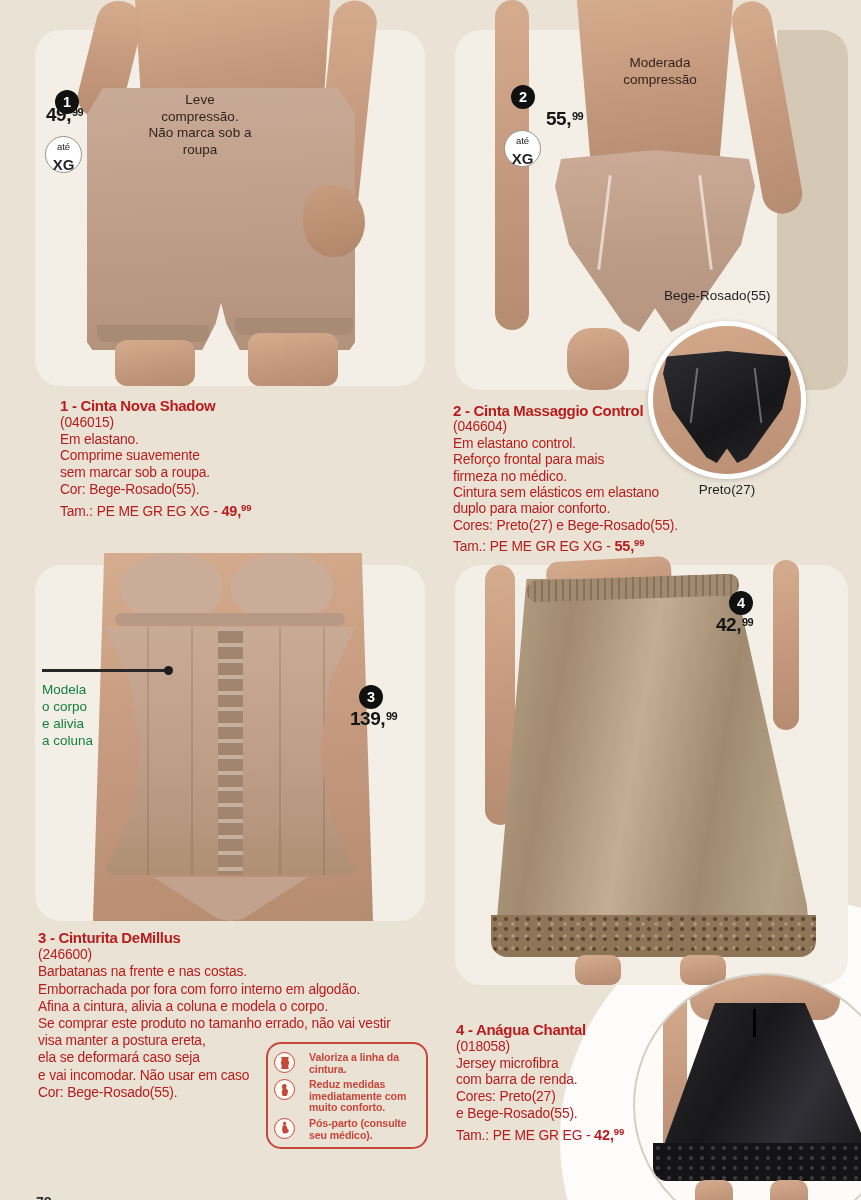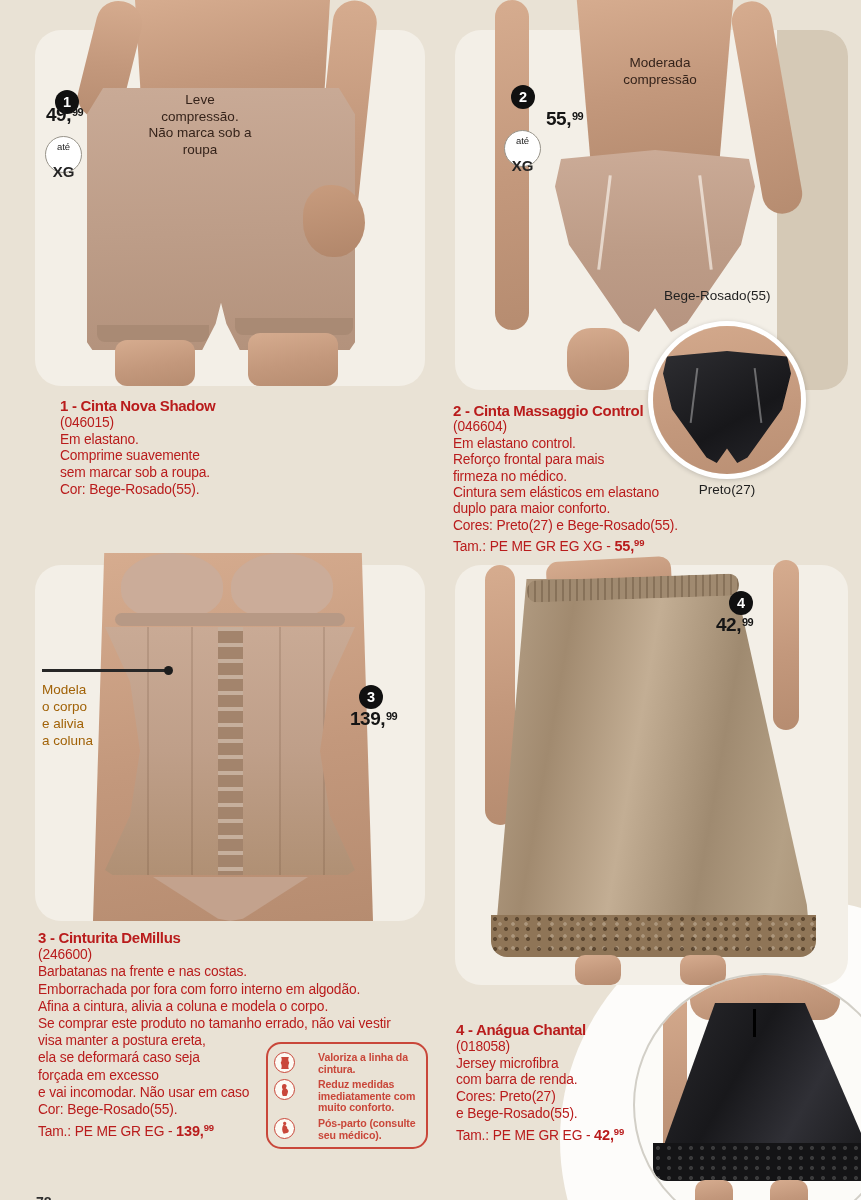--- a/index.html
+++ b/index.html
@@ -8,37 +8,37 @@
   .photo{position:absolute;background:#f3efe7;border-radius:26px;}
   .skin{background:linear-gradient(170deg,#d6ac8f 0%,#c3987c 55%,#b68c70 100%);}
   
   .badge{position:absolute;width:24px;height:24px;border-radius:50%;background:#101010;color:#fff;
          font-weight:bold;font-size:14.5px;display:flex;align-items:center;justify-content:center;z-index:6;}
   .price{position:absolute;font-weight:bold;font-size:19px;color:#151515;letter-spacing:-0.5px;z-index:6;}
   .price sup{font-size:11px;font-weight:bold;position:relative;top:2px;left:1px;}
   .size-badge{position:absolute;width:35px;height:35px;background:#fff;border:1px solid #98948a;
               border-radius:50%;text-align:center;color:#232323;z-index:6;line-height:1;}
   .size-badge .cap{display:block;font-size:9.5px;margin-top:4.5px;}
-  .size-badge .val{display:block;font-size:15px;font-weight:600;margin-top:13px;}
+  .size-badge .val{display:block;font-size:15px;font-weight:600;margin-top:6px;}
   .overlay-text{position:absolute;text-align:center;font-size:13.5px;line-height:16.5px;
                 color:#35231a;font-weight:500;z-index:6;}
   .color-label{position:absolute;font-size:13.5px;color:#1f1f1f;z-index:6;}
   
   .tb{position:absolute;font-size:13.8px;line-height:17.2px;color:#b91c1c;letter-spacing:-0.15px;z-index:7;}
   .tb .title{font-size:15px;font-weight:700;letter-spacing:-0.3px;}
   .tam-p{font-weight:700;font-size:14.5px;}
   .tam-p sup{font-size:9.5px;font-weight:700;position:relative;top:1px;}
   
   .callout-line{position:absolute;height:2.5px;background:#272727;z-index:6;}
   .callout-dot{position:absolute;width:9px;height:9px;border-radius:50%;background:#1d1d1d;z-index:6;}
-  .callout{position:absolute;font-size:13.5px;line-height:17px;color:#a16207;font-weight:500;z-index:6;}
+  .callout{position:absolute;font-size:13.5px;line-height:17px;color:#15803d;font-weight:500;z-index:6;}
   
   .benefits{position:absolute;width:147px;border:2px solid #c9473a;border-radius:15px;
             padding:8px 5px 6px 6px;display:flex;flex-direction:column;gap:4px;z-index:8;background:rgba(233,226,213,.6);}
-  .benefit{display:flex;gap:23px;align-items:flex-start;}
+  .benefit{display:flex;gap:14px;align-items:flex-start;}
   .b-ic{flex:0 0 21px;width:21px;height:21px;border:1.6px solid #c9473a;border-radius:50%;
         display:flex;align-items:center;justify-content:center;background:#fdfaf4;box-sizing:border-box;}
   .b-ic svg{width:12px;height:14px;fill:#c9473a;}
   .b-tx{font-size:10.6px;line-height:11.6px;color:#c9473a;font-weight:700;letter-spacing:-0.1px;}
   
   .inset{position:absolute;border-radius:50%;overflow:hidden;z-index:5;}
   .inset2{border:5px solid #ffffff;background:#ece7de;box-shadow:0 1px 5px rgba(0,0,0,.18);}
   .white-blob{position:absolute;border-radius:50%;background:#fdfcfa;z-index:4;}
   .inset4{border:2px solid #d2cfc7;background:#fcfbf8;}
   .page-number{position:absolute;font-size:14px;font-weight:700;color:#2e2e2e;z-index:9;}
@@ -69,20 +69,21 @@
   </div>
   <div class="overlay-text" style="left:148px;top:92px;width:104px;">Leve compressão. Não marca sob a roupa</div>
 
   <div class="tb" style="left:60px;top:398px;line-height:16.8px;">
     <div class="title">1 - Cinta Nova Shadow</div>
     <div>(046015)</div>
     <div>Em elastano.</div>
     <div>Comprime suavemente</div>
     <div>sem marcar sob a roupa.</div>
     <div>Cor: Bege-Rosado(55).</div>
+    <div><span>Tam.: PE ME GR EG XG - </span><span class="tam-p"><span>49,</span><sup>99</sup></span></div>
   </div>
 
   <div class="photo" style="left:455px;top:30px;width:393px;height:360px;">
     <i style="left:322px;top:0;width:71px;height:360px;background:#d5c9b6;border-radius:0 26px 26px 0;"></i>
     <i class="skin" style="left:40px;top:-30px;width:34px;height:330px;border-radius:17px;"></i>
     <i class="skin" style="left:292px;top:-30px;width:40px;height:215px;border-radius:20px;transform:rotate(-10deg);"></i>
     <i class="skin" style="left:115px;top:-30px;width:170px;height:160px;clip-path:polygon(4% 0,96% 0,88% 100%,12% 100%);"></i>
     <i style="left:100px;top:120px;width:200px;height:182px;background:linear-gradient(178deg,#cbab97 0%,#bd9c87 55%,#b69480 100%);clip-path:polygon(3% 5%,50% 0,97% 5%,100% 20%,93% 52%,66% 95%,58% 100%,50% 87%,42% 100%,34% 95%,7% 52%,0 20%);"></i>
     <i style="left:148px;top:145px;width:3px;height:95px;background:rgba(255,252,245,.6);transform:rotate(7deg);"></i>
     <i style="left:249px;top:145px;width:3px;height:95px;background:rgba(255,252,245,.6);transform:rotate(-7deg);"></i>
@@ -145,24 +146,22 @@
 
   <div class="tb" style="left:38px;top:929px;">
     <div class="title">3 - Cinturita DeMillus</div>
     <div>(246600)</div>
     <div>Barbatanas na frente e nas costas.</div>
     <div>Emborrachada por fora com forro interno em algodão.</div>
     <div>Afina a cintura, alivia a coluna e modela o corpo.</div>
     <div>Se comprar este produto no tamanho errado, não vai vestir</div>
     <div>visa manter a postura ereta,</div>
     <div>ela se deformará caso seja</div>
-    <div>forçada em excesso</div>
     <div>e vai incomodar. Não usar em caso</div>
     <div>Cor: Bege-Rosado(55).</div>
-    <div><span>Tam.: PE ME GR EG - </span><span class="tam-p"><span>139,</span><sup>99</sup></span></div>
   </div>
 
   <div class="benefits" style="left:266px;top:1042px;">
     <div class="benefit">
       <span class="b-ic">
         <svg viewBox="0 0 14 16">
             <path d="M2.5 1 L11.5 1 C10.5 3.5 10.5 5 12 7.8 C10.6 10.5 10.5 12.5 11.5 15 L2.5 15 C3.5 12.5 3.4 10.5 2 7.8 C3.4 5 3.5 3.5 2.5 1 Z"></path>
           </svg>
       </span>
       <span class="b-tx">Valoriza a linha da cintura.</span>

